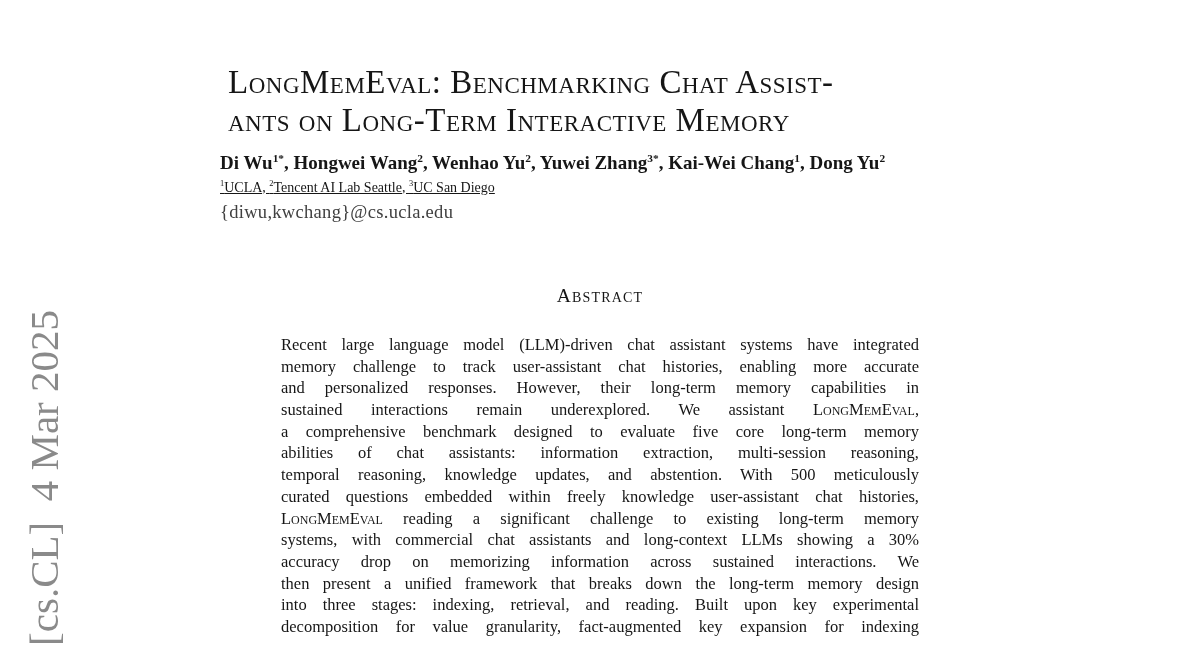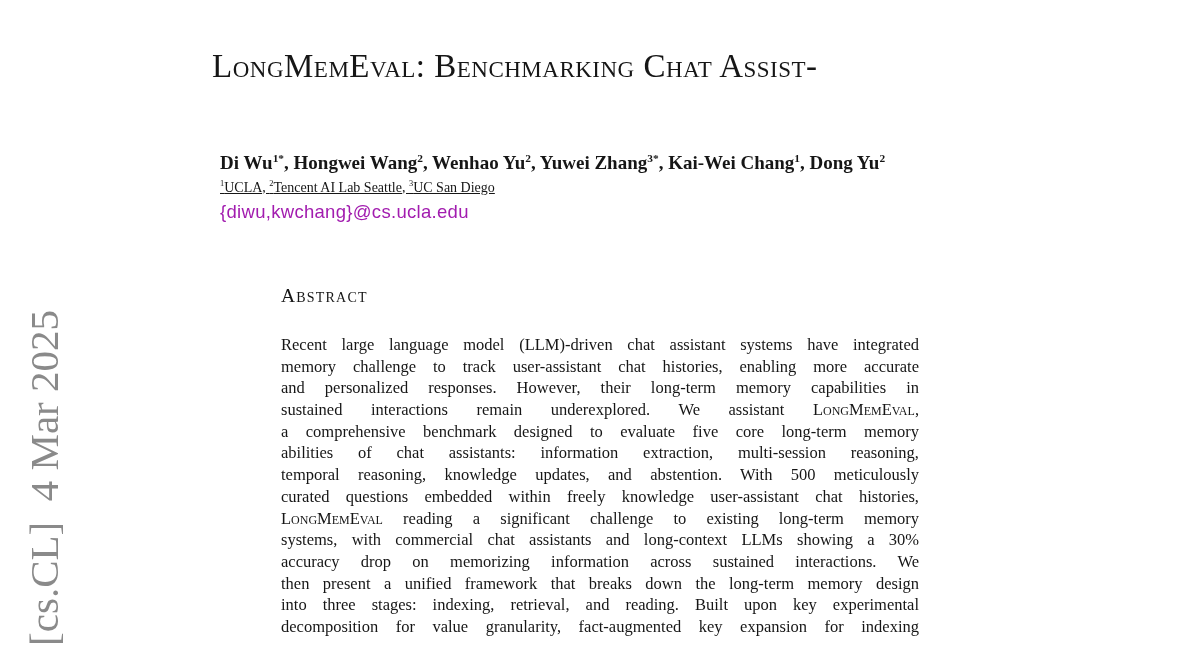--- a/index.html
+++ b/index.html
@@ -18,39 +18,39 @@
   .watermark-text {
     display: inline-block; white-space: pre;
     transform: rotate(-90deg) translateX(-100%);
     transform-origin: top left;
     font-size: 41px; color: #8a8a8a; letter-spacing: 0px;
   }
 
   
   .title {
     position: absolute; left: 212px; top: 47px; width: 780px;
-    margin: 0; font-size: 33px; line-height: 38px; font-weight: normal;
+    margin: 16px; font-size: 33px; line-height: 38px; font-weight: normal;
     font-variant: small-caps; letter-spacing: 0.5px; color: #161616;
   }
   .title-line { display: block; }
 
   
   .byline { position: absolute; left: 220px; top: 151px; }
   .authors { font-size: 19px; font-weight: bold; line-height: 24.5px; }
   .byline sup { font-size: 0.6em; vertical-align: super; line-height: 0; }
   .affils { font-size: 14px; line-height: 24.5px; text-decoration: underline; }
   .email {
-    font-family: Liberation Sans, sans-serif;
-    font-size: 18.5px; line-height: 24.5px; letter-spacing: 0.3px; color: #a21caf;
+    font-family: Liberation Serif, serif;
+    font-size: 18.5px; line-height: 24.5px; letter-spacing: 0.3px; color: #404040;
   }
 
   
   .abstract-heading {
     position: absolute; left: 281px; top: 285px; width: 638px;
-    font-variant: small-caps;
+    text-align: center; font-variant: small-caps;
     font-size: 19.5px; letter-spacing: 1.2px; color: #161616;
   }
   .abstract-body {
     position: absolute; left: 281px; top: 334px; width: 638px;
     font-size: 16.5px; color: #161616;
   }
   .abs-line {
     height: 21.7px; line-height: 21.7px; overflow: hidden;
     text-align: justify; text-align-last: justify; text-justify: inter-word;
   }
@@ -60,20 +60,21 @@
 <body>
 
 <div class="page">
 
   <div class="watermark">
     <span class="watermark-text">[cs.CL]  4 Mar 2025</span>
   </div>
 
   <h1 class="title">
     <span class="title-line">LongMemEval: Benchmarking Chat Assist-</span>
+    <span class="title-line">ants on Long-Term Interactive Memory</span>
   </h1>
 
   <div class="byline">
     <div class="authors"><span class="author"><span>Di Wu</span><sup>1*</sup></span><span class="author"><span>, Hongwei Wang</span><sup>2</sup></span><span class="author"><span>, Wenhao Yu</span><sup>2</sup></span><span class="author"><span>, Yuwei Zhang</span><sup>3*</sup></span><span class="author"><span>, Kai-Wei Chang</span><sup>1</sup></span><span class="author"><span>, Dong Yu</span><sup>2</sup></span></div>
     <div class="affils"><span class="affil"><sup>1</sup><span>UCLA, </span></span><span class="affil"><sup>2</sup><span>Tencent AI Lab Seattle, </span></span><span class="affil"><sup>3</sup><span>UC San Diego</span></span></div>
     <div class="email">{diwu,kwchang}@cs.ucla.edu</div>
   </div>
 
   <div class="abstract-heading">Abstract</div>
 

